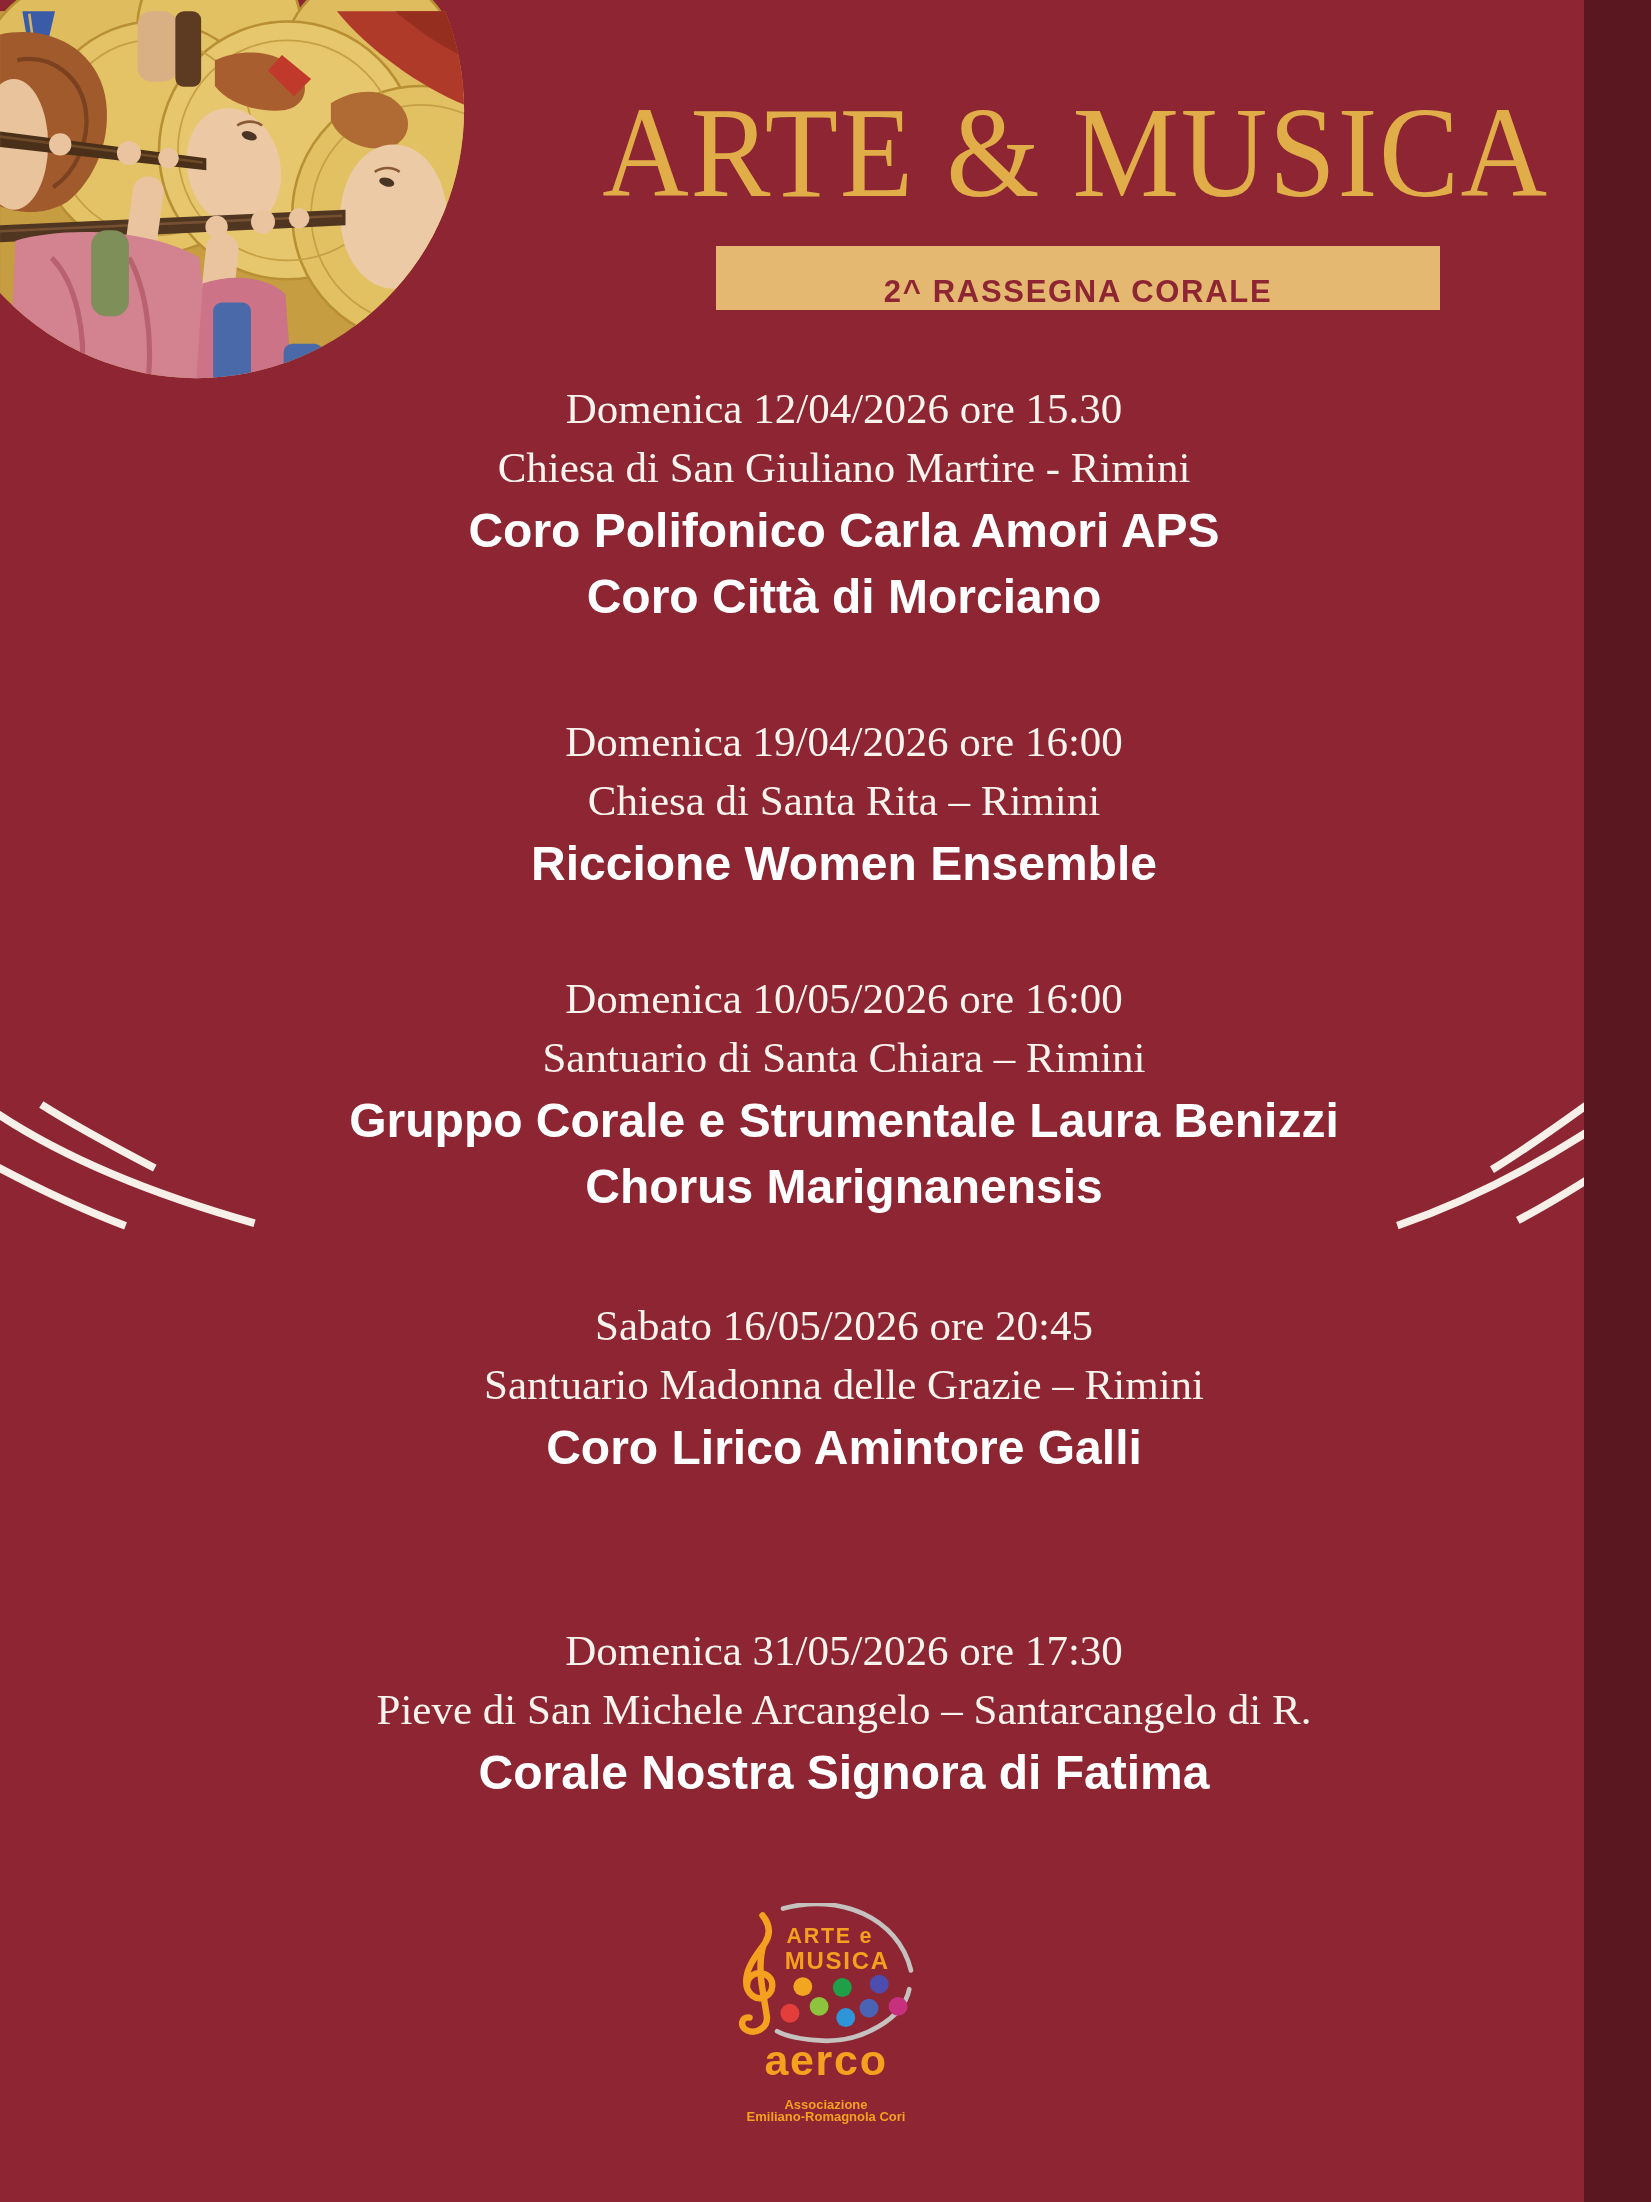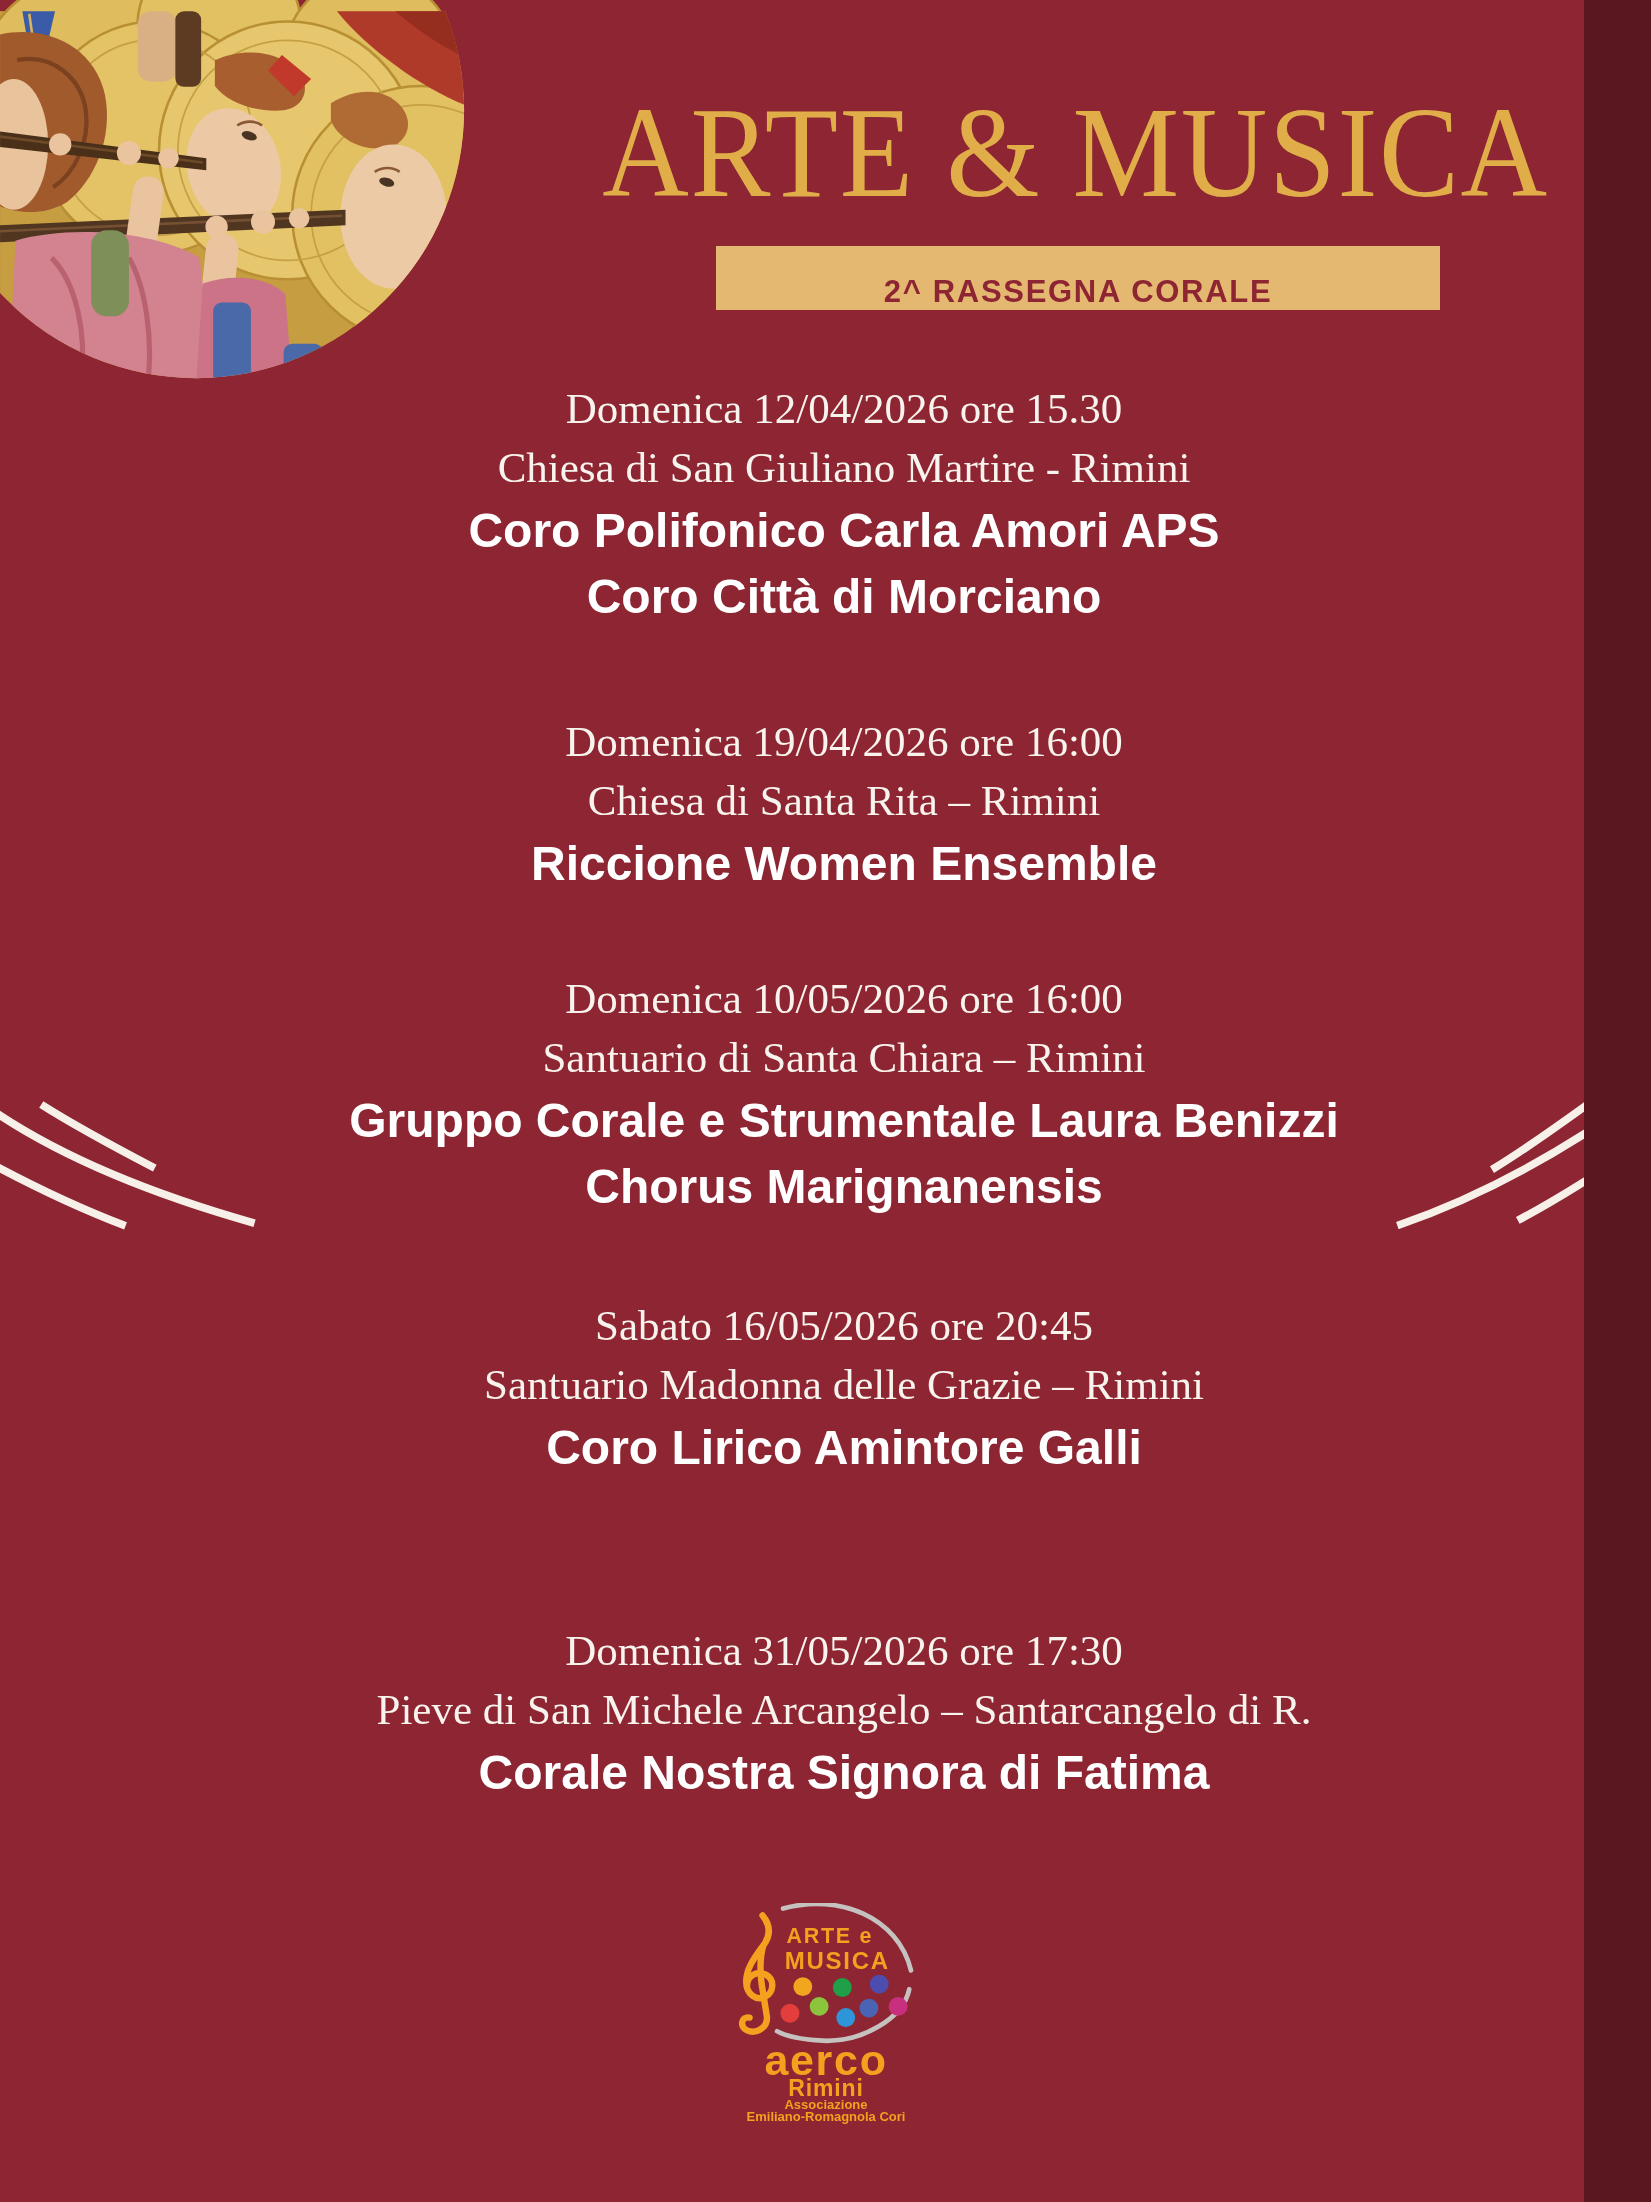--- a/index.html
+++ b/index.html
@@ -206,18 +206,17 @@
       <circle cx="182" cy="94" r="11" fill="#4d4caf"></circle>
       <circle cx="78" cy="128" r="11" fill="#e33e3b"></circle>
       <circle cx="112" cy="120" r="11" fill="#8cc43e"></circle>
       <circle cx="143" cy="133" r="11" fill="#2e96d8"></circle>
       <circle cx="170" cy="122" r="11" fill="#4a63b4"></circle>
       <circle cx="204" cy="120" r="11" fill="#c8307f"></circle>
     </g>
   </svg>
 
   <div class="logo-text logo-aerco">aerco</div>
-  <div class="logo-text logo-city">Rimini</div>
   <div class="logo-text logo-assoc1">Associazione</div>
   <div class="logo-text logo-assoc2">Emiliano-Romagnola Cori</div>
 
 </div>
 
 
 </body></html>

